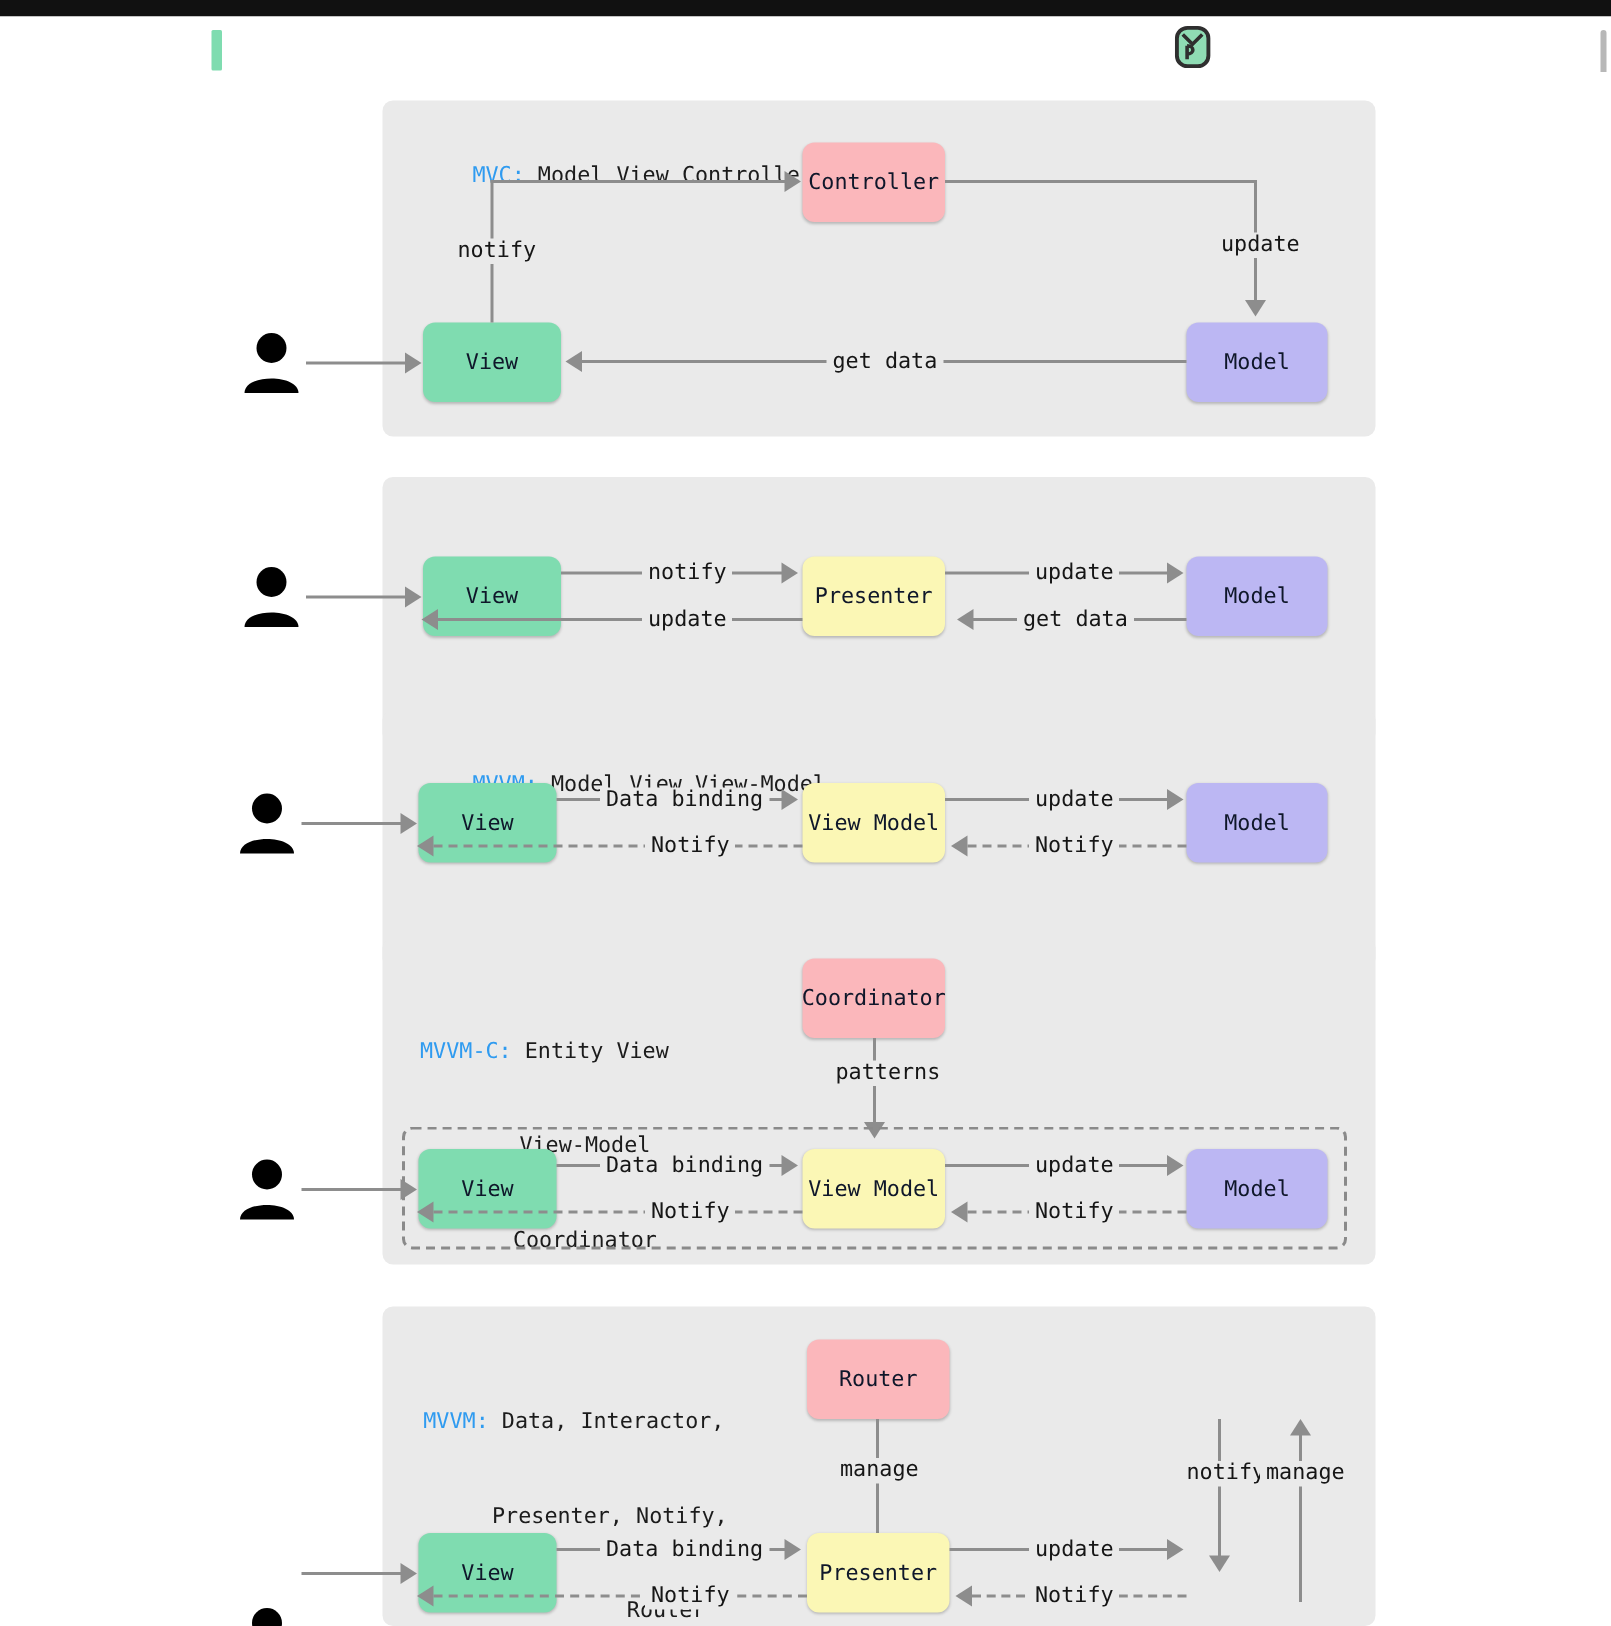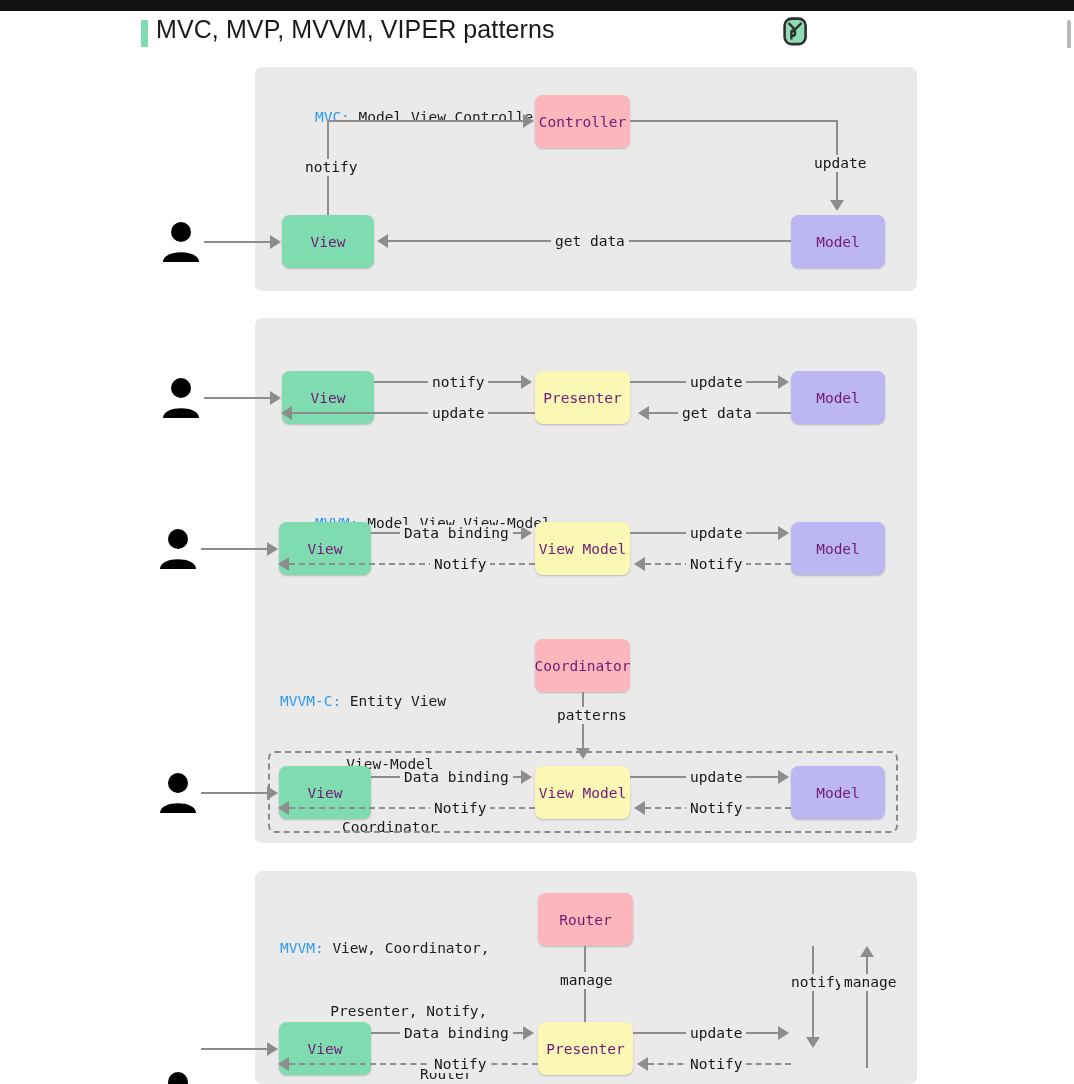--- a/index.html
+++ b/index.html
@@ -51,21 +51,21 @@
     position:absolute; font-family:"DejaVu Sans Mono", monospace;
     font-size:14.5px; color:#1c1c1c; line-height:21px; white-space:pre;
   }
   .sec-label .key { color:#2f9bf0; }
   .sec-label.centered { text-align:center; }
 
   .node {
     position:absolute; border-radius:8px;
     display:flex; align-items:center; justify-content:center;
     font-family:"DejaVu Sans Mono", monospace; font-size:14.5px;
-    color:#701a75; box-shadow:0 1px 2px rgba(0,0,0,.22);
+    color:#0f172a; box-shadow:0 1px 2px rgba(0,0,0,.22);
     white-space:nowrap;
   }
   .n-green  { background:#7fdcb0;text-align:center; }
   .n-pink   { background:#fbb7bb; }
   .n-purple { background:#bcb7f3; }
   .n-yellow { background:#fbf7b5; }
   .n-magenta{ background:#f9b8f2; }
 
   .edge { position:absolute; background:#8d8d8d; }
   .edge.h { height:2px; }
@@ -90,21 +90,20 @@
     position:absolute; border:2px dashed #8a8a8a; border-radius:7px;
   }
 </style>
 </head>
 <body>
 
 <div class="topbar"></div>
 
 <div class="header">
   <div class="title-accent"></div>
-  <div class="page-title">MVC, MVP, MVVM, VIPER patterns</div>
   <div class="brand">
     <span class="brand-mark">
       <svg width="25" height="29" viewBox="0 0 25 29">
         <rect x="1.6" y="1.6" width="21" height="25.5" rx="7" fill="#8fdcb4" stroke="#2f2f2f" stroke-width="2.6"></rect>
         <path d="M5.5 6 L12 12.5 L18.5 6" fill="none" stroke="#2f2f2f" stroke-width="2.4"></path>
         <path d="M8.4 13.5 L8.4 22.5 M8.4 13.5 C13.5 13.5 13.5 19 8.4 19" fill="none" stroke="#2f2f2f" stroke-width="2.4"></path>
       </svg>
     </span>
     <span class="brand-text">ByteByteGo.com</span>
   </div>
@@ -254,21 +253,21 @@
   <div class="arrow right" style="left:778px; top:722px;"></div>
   <div class="elabel" style="left:686px; top:721px;">update</div>
 
   <div class="edge dash-h" style="left:645px; top:759px; width:146px;"></div>
   <div class="arrow left" style="left:634px; top:753px;"></div>
   <div class="elabel" style="left:686px; top:752px;">Notify</div>
 
   <div class="panel" style="left:255px; top:823px; width:662px; height:213px;"></div>
 
   <div class="sec-label centered" style="left:280px; top:848px;">
-    <div><span class="key">MVVM:</span><span> View, Coordinator,</span></div>
+    <div><span class="key">MVVM:</span><span> Data, Interactor,</span></div>
     <div style="padding-left:48px;">Presenter, Notify,</div>
     <div style="padding-left:123px;">Router</div>
   </div>
 
   <div class="node n-pink" style="left:538px; top:845px; width:95px; height:53px;">Router</div>
 
   <div class="edge v" style="left:584px; top:898px; width:2px; height:95px;"></div>
   <div class="arrow down" style="left:578px; top:989px;"></div>
   <div class="elabel" style="left:556px; top:924px;">manage</div>
 

